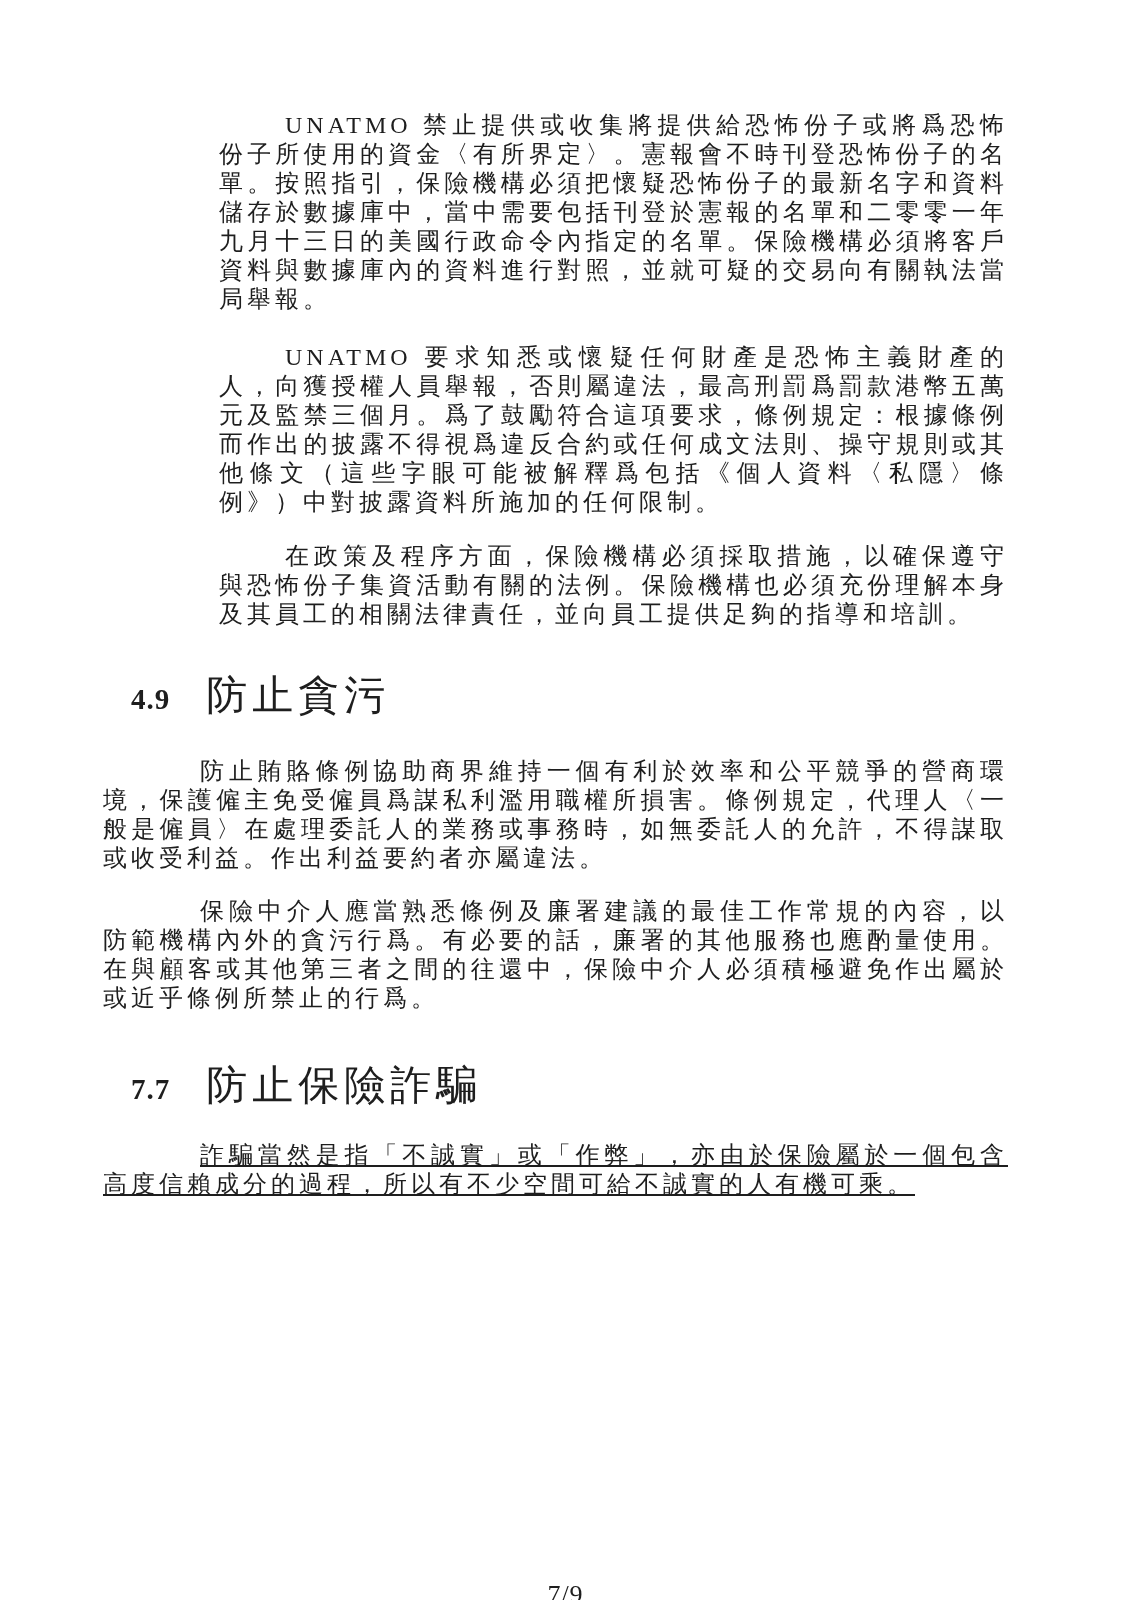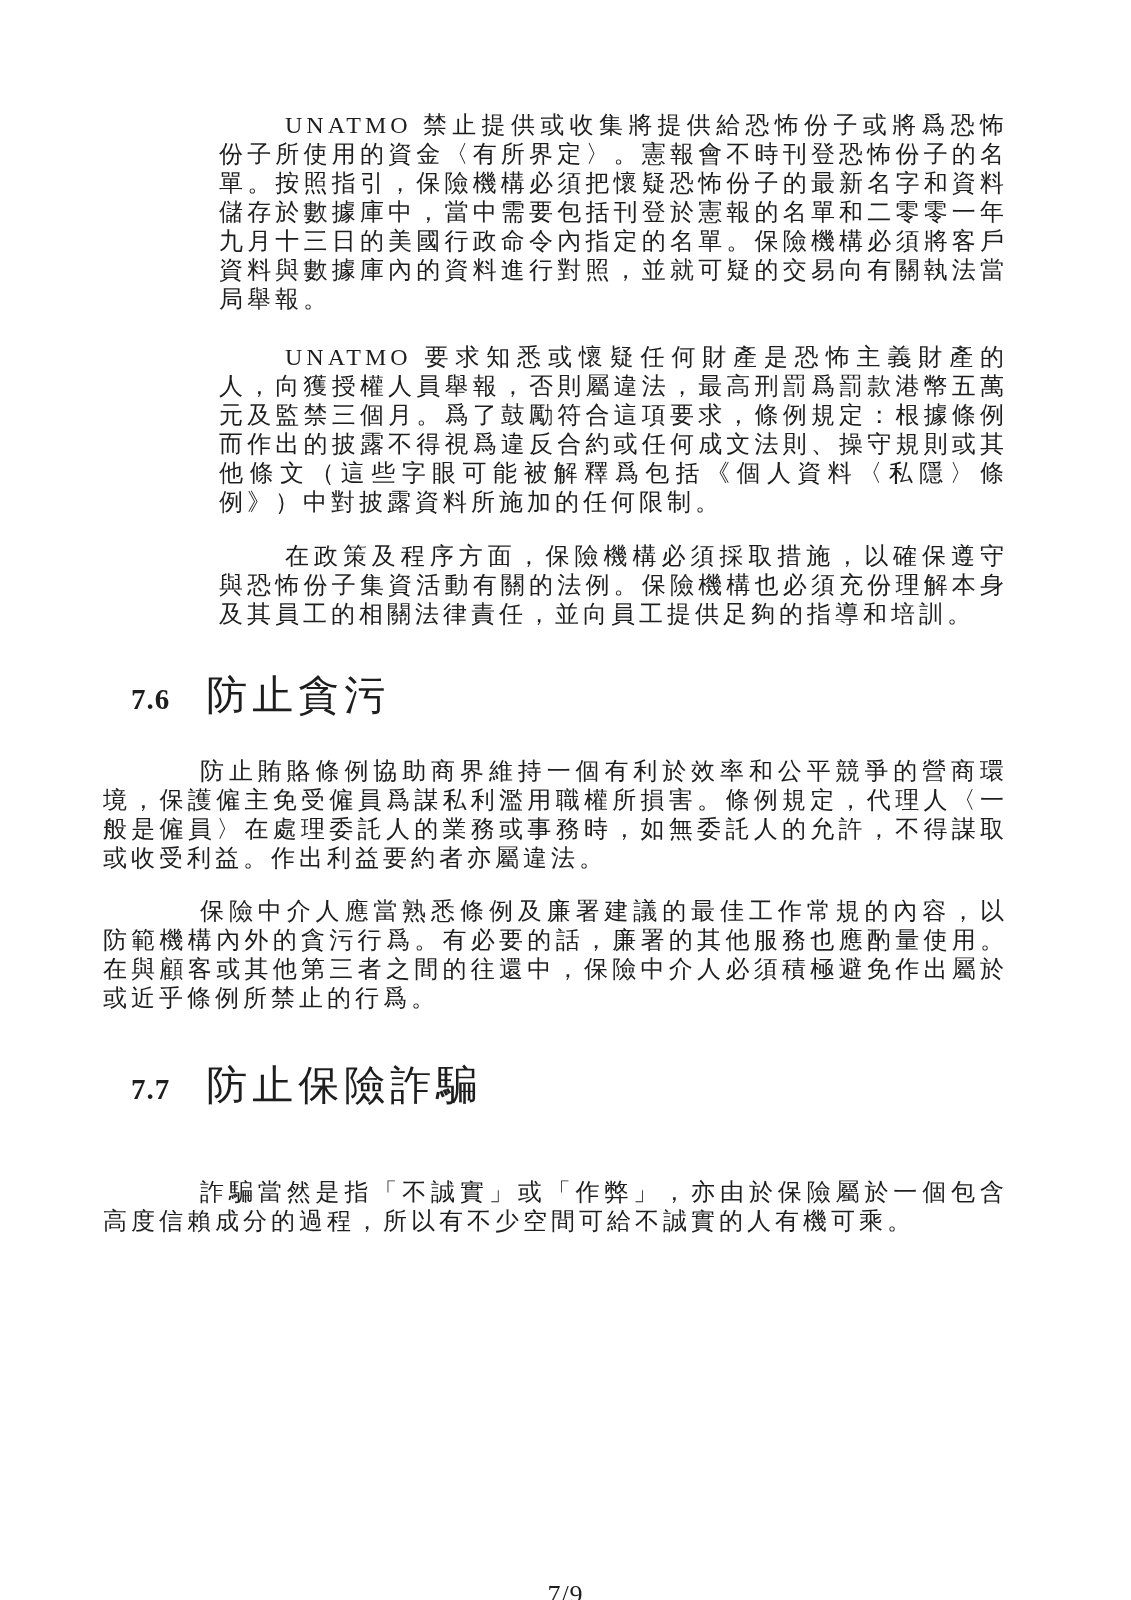--- a/index.html
+++ b/index.html
@@ -52,21 +52,21 @@
     font-size: 41px;
     letter-spacing: 5px;
     margin-left: 32px;
   }
   .h76 { margin-top: 46px; }
   .p4 { margin-top: 50px; }
   .p5 { margin-top: 33px; }
   .p6 { margin-top: 35px; }
   .p7 { margin-top: 24px; }
   .h77 { margin-top: 52px; }
-  .p8 { margin-top: 64px; }
+  .p8 { margin-top: 27px; text-decoration: underline; }
   .footer {
     position: absolute;
     top: 1580px;
     left: 0;
     width: 100%;
     text-align: center;
     font-size: 26px;
     letter-spacing: 1px;
     color: #1e1e1e;
   }
@@ -77,21 +77,21 @@
 <div class="page">
   <div class="content">
 
     <p class="para intro p1">UNATMO 禁止提供或收集將提供給恐怖份子或將爲恐怖份子所使用的資金〈有所界定〉。憲報會不時刊登恐怖份子的名單。按照指引，保險機構必須把懷疑恐怖份子的最新名字和資料儲存於數據庫中，當中需要包括刊登於憲報的名單和二零零一年九月十三日的美國行政命令內指定的名單。保險機構必須將客戶資料與數據庫內的資料進行對照，並就可疑的交易向有關執法當局舉報。</p>
 
     <p class="para intro p2">UNATMO 要求知悉或懷疑任何財產是恐怖主義財產的人，向獲授權人員舉報，否則屬違法，最高刑罰爲罰款港幣五萬元及監禁三個月。爲了鼓勵符合這項要求，條例規定：根據條例而作出的披露不得視爲違反合約或任何成文法則、操守規則或其他條文（這些字眼可能被解釋爲包括《個人資料〈私隱〉條例》）中對披露資料所施加的任何限制。</p>
 
     <p class="para intro p3">在政策及程序方面，保險機構必須採取措施，以確保遵守與恐怖份子集資活動有關的法例。保險機構也必須充份理解本身及其員工的相關法律責任，並向員工提供足夠的指導和培訓。</p>
 
     <div class="heading h76">
-      <span class="h-num">7.6</span>
+      <span class="h-num">4.9</span>
       <span class="h-title">防止貪污</span>
     </div>
 
 
     <p class="para bodyp p5">防止賄賂條例協助商界維持一個有利於效率和公平競爭的營商環境，保護僱主免受僱員爲謀私利濫用職權所損害。條例規定，代理人〈一般是僱員〉在處理委託人的業務或事務時，如無委託人的允許，不得謀取或收受利益。作出利益要約者亦屬違法。</p>
 
 
     <p class="para bodyp p7">保險中介人應當熟悉條例及廉署建議的最佳工作常規的內容，以防範機構內外的貪污行爲。有必要的話，廉署的其他服務也應酌量使用。在與顧客或其他第三者之間的往還中，保險中介人必須積極避免作出屬於或近乎條例所禁止的行爲。</p>
 
     <div class="heading h77">

